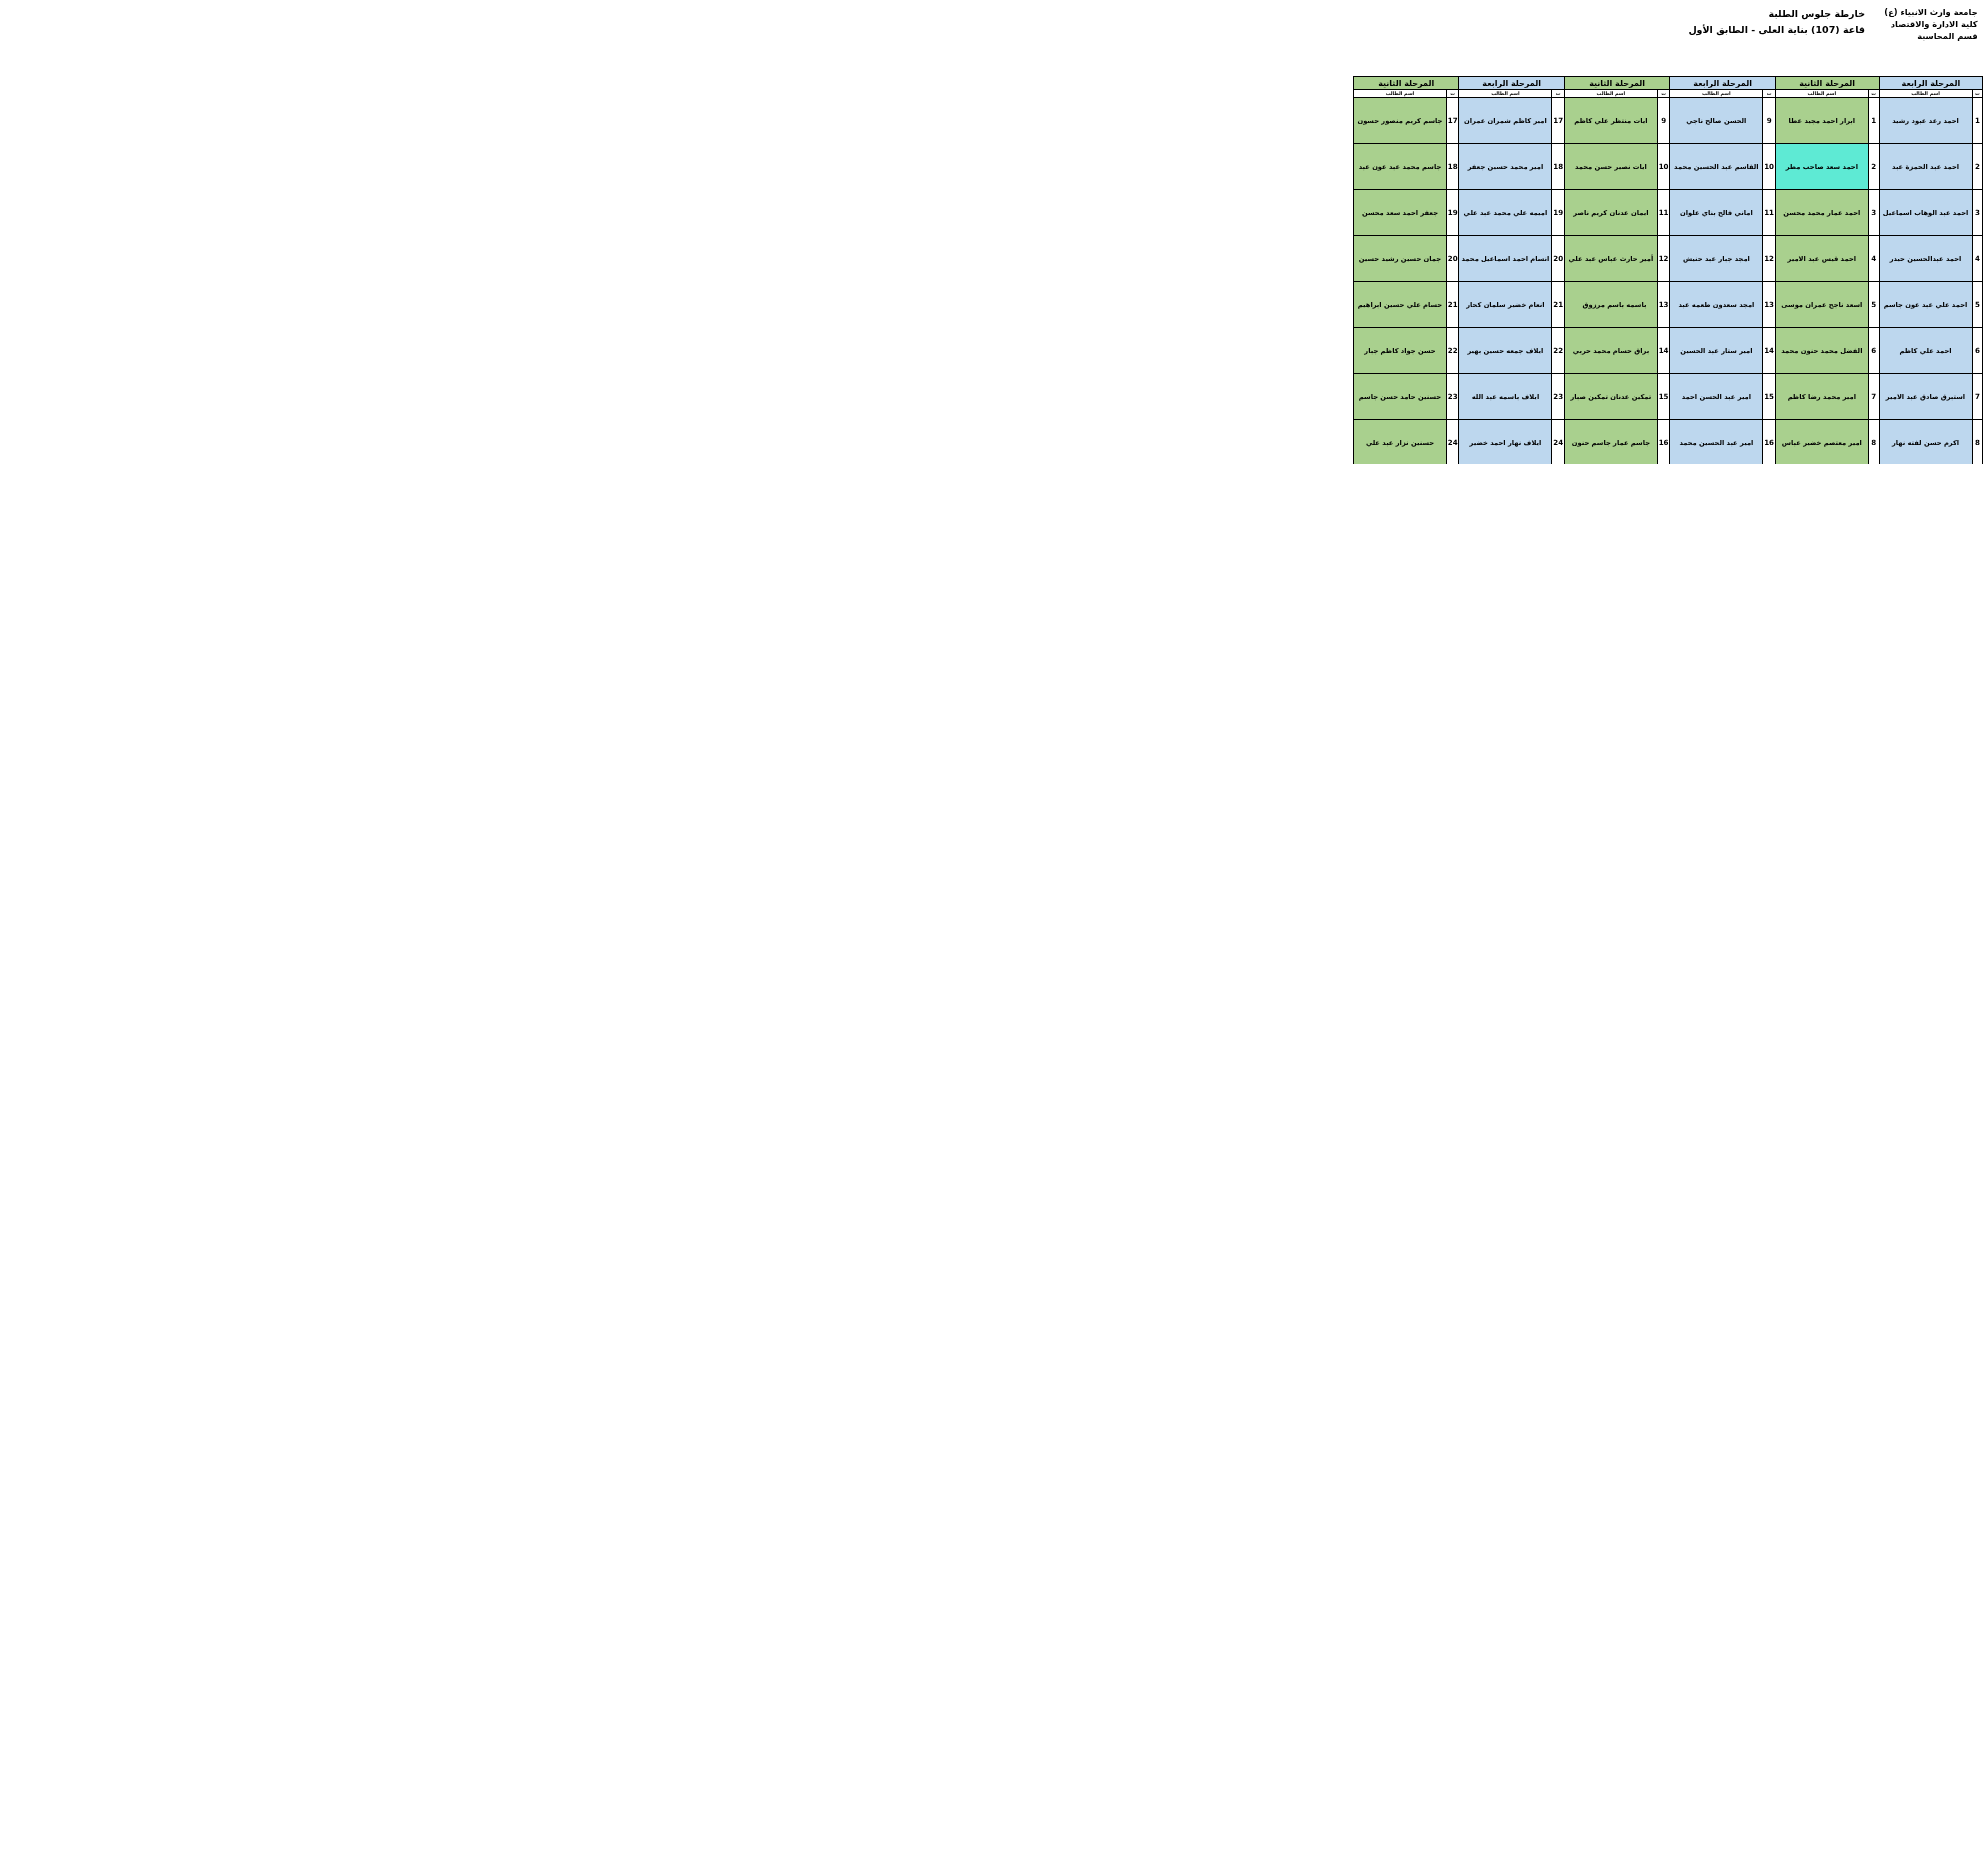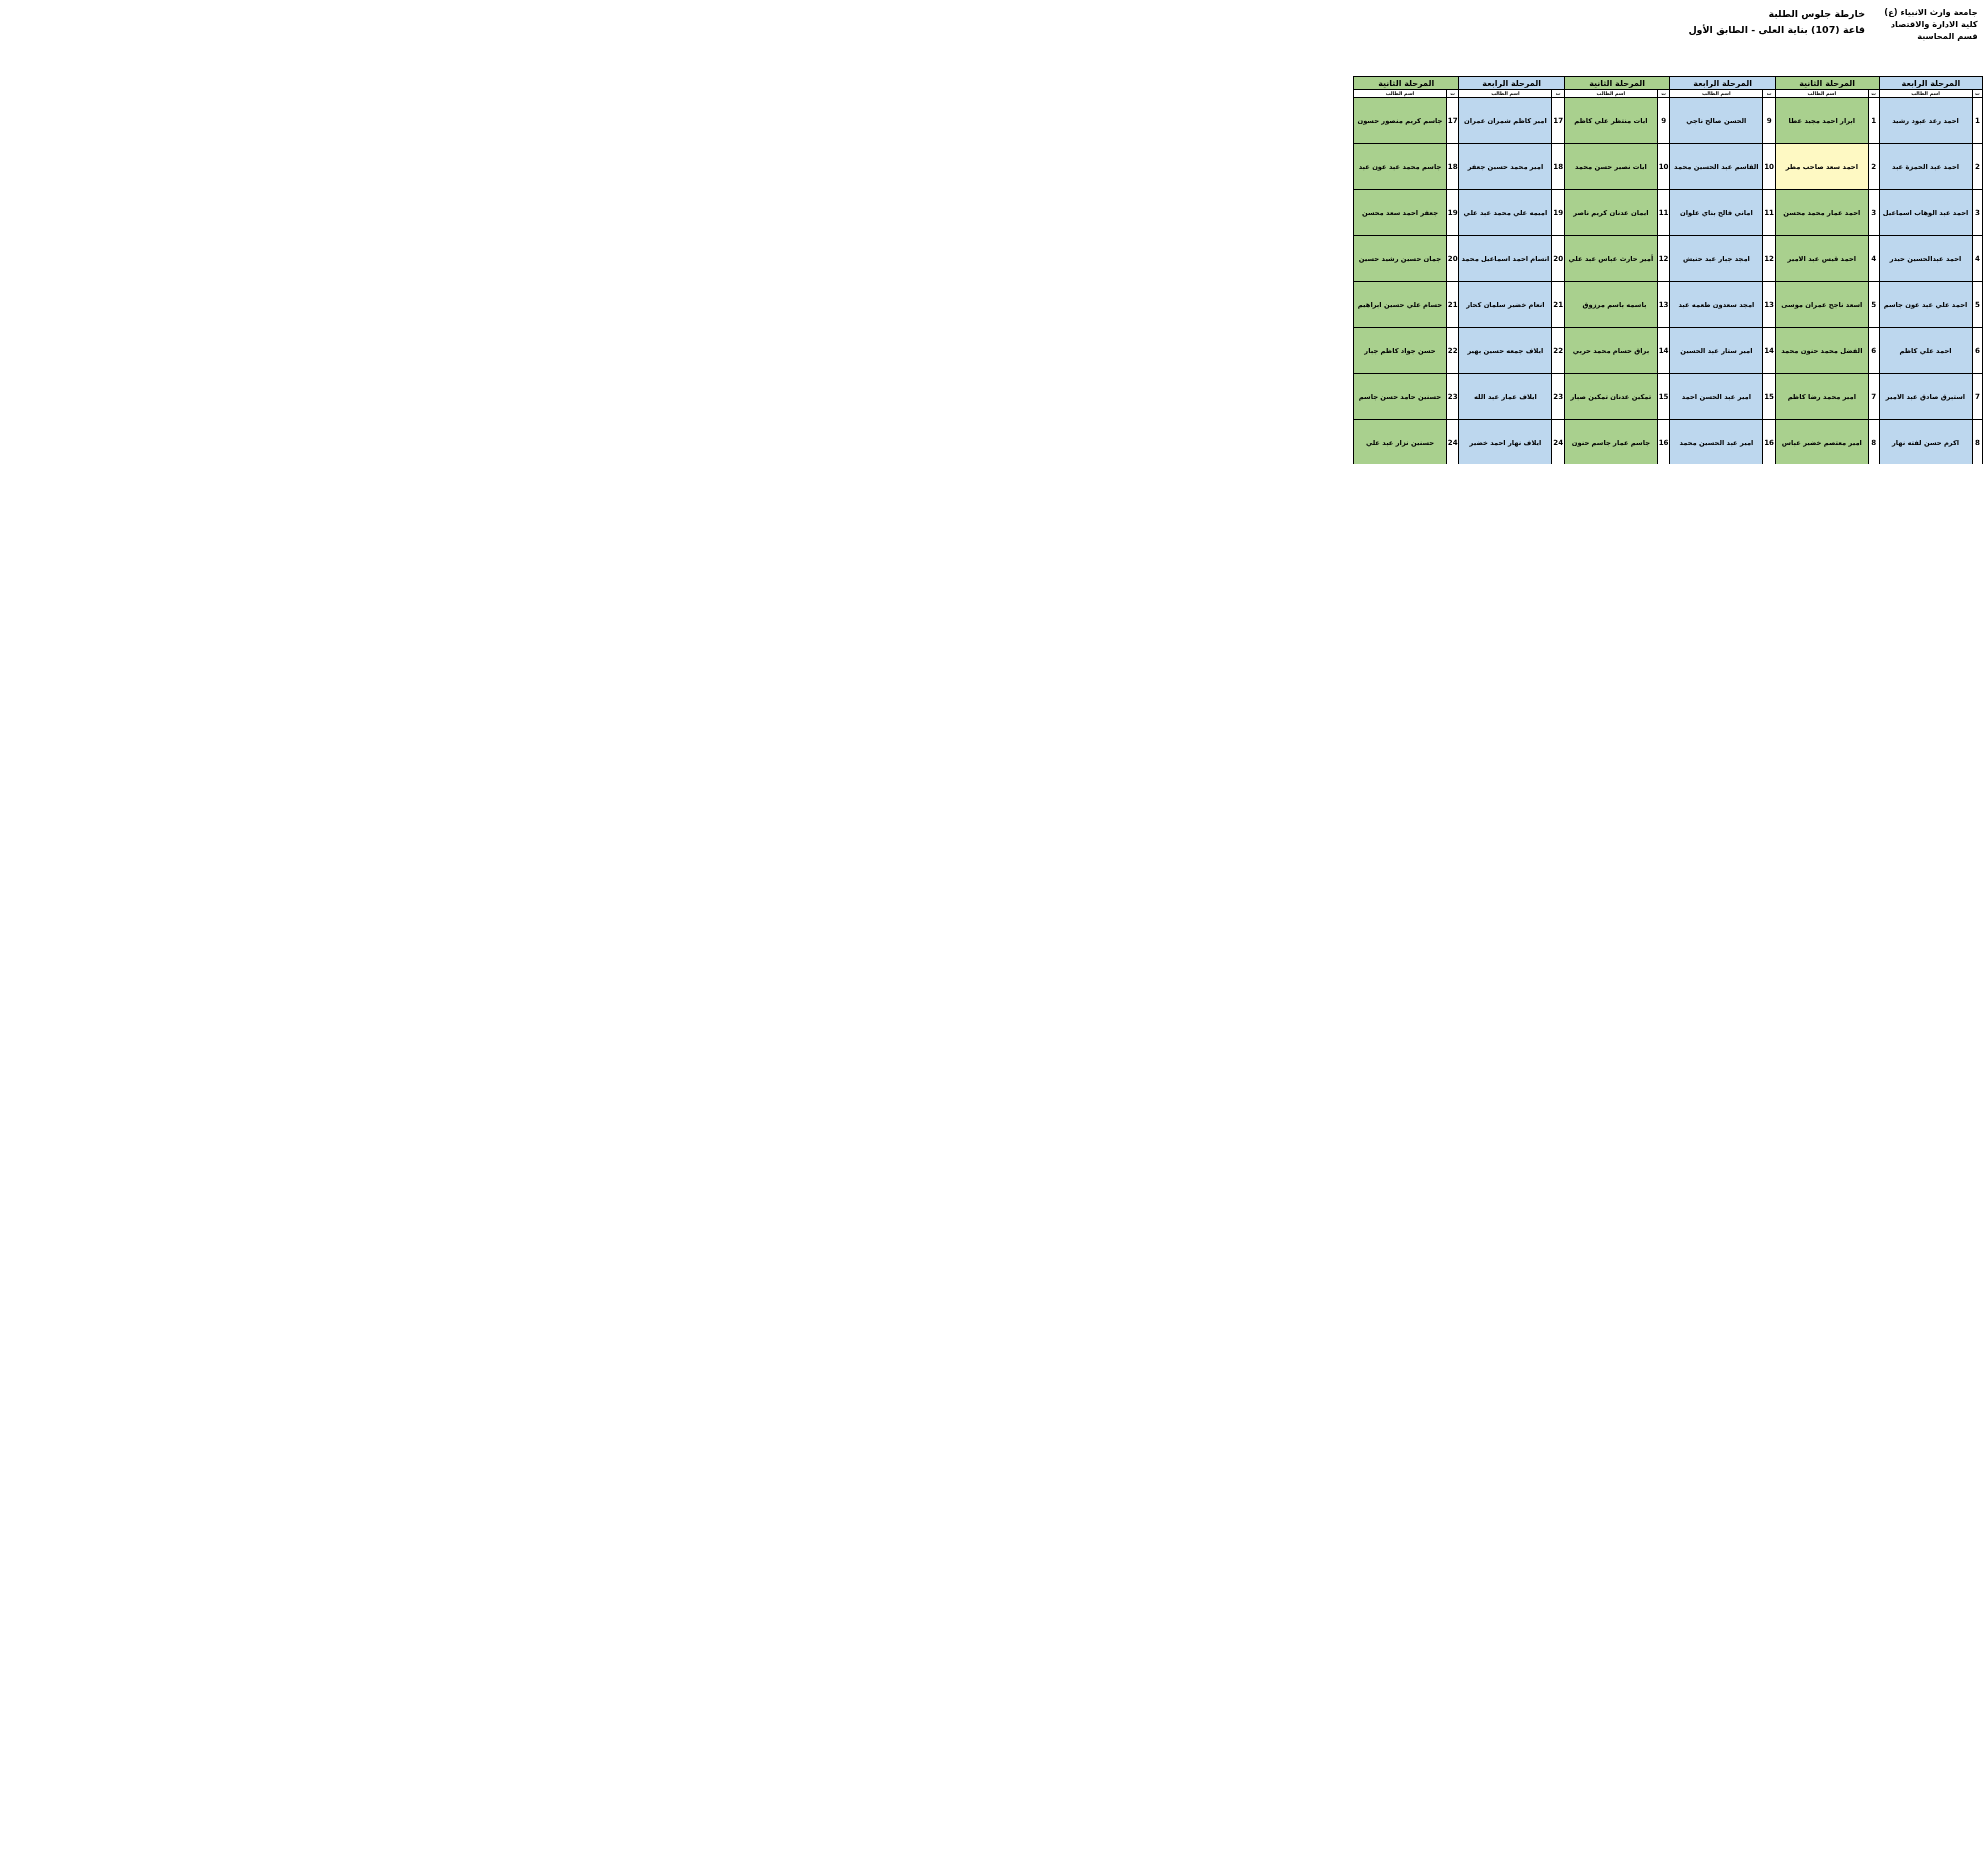--- a/index.html
+++ b/index.html
@@ -115,21 +115,21 @@
           <td class="name" style="background: rgb(169, 208, 142);">ايات منتظر علي كاظم</td>
           <td class="seq">17</td>
           <td class="name" style="background: rgb(189, 215, 238);">امير كاظم شمران عمران</td>
           <td class="seq">17</td>
           <td class="name" style="background: rgb(169, 208, 142);">جاسم كريم منصور حسون</td>
         </tr>
         <tr>
           <td class="seq">2</td>
           <td class="name" style="background: rgb(189, 215, 238);">احمد عبد الحمزة عبد</td>
           <td class="seq">2</td>
-          <td class="name" style="background: #fef9c3;">احمد سعد صاحب مطر</td>
+          <td class="name" style="background: #5eead4;">احمد سعد صاحب مطر</td>
           <td class="seq">10</td>
           <td class="name" style="background: rgb(189, 215, 238);">القاسم عبد الحسين محمد</td>
           <td class="seq">10</td>
           <td class="name" style="background: rgb(169, 208, 142);">ايات نصير حسن محمد</td>
           <td class="seq">18</td>
           <td class="name" style="background: rgb(189, 215, 238);">امير محمد حسين جعفر</td>
           <td class="seq">18</td>
           <td class="name" style="background: rgb(169, 208, 142);">جاسم محمد عبد عون عبد</td>
         </tr>
         <tr>
@@ -191,21 +191,21 @@
         <tr>
           <td class="seq">7</td>
           <td class="name" style="background: rgb(189, 215, 238);">استبرق صادق عبد الامير</td>
           <td class="seq">7</td>
           <td class="name" style="background: rgb(169, 208, 142);">امير محمد رضا كاظم</td>
           <td class="seq">15</td>
           <td class="name" style="background: rgb(189, 215, 238);">امير عبد الحسن احمد</td>
           <td class="seq">15</td>
           <td class="name" style="background: rgb(169, 208, 142);">تمكين عدنان تمكين صبار</td>
           <td class="seq">23</td>
-          <td class="name" style="background: rgb(189, 215, 238);">ايلاف عمار عبد الله</td>
+          <td class="name" style="background: rgb(189, 215, 238);">ايلاف باسمه عبد الله</td>
           <td class="seq">23</td>
           <td class="name" style="background: rgb(169, 208, 142);">حسنين حامد حسن جاسم</td>
         </tr>
         <tr>
           <td class="seq">8</td>
           <td class="name" style="background: rgb(189, 215, 238);">اكرم حسن لفته نهار</td>
           <td class="seq">8</td>
           <td class="name" style="background: rgb(169, 208, 142);">امير معتصم خضير عباس</td>
           <td class="seq">16</td>
           <td class="name" style="background: rgb(189, 215, 238);">امير عبد الحسين محمد</td>

